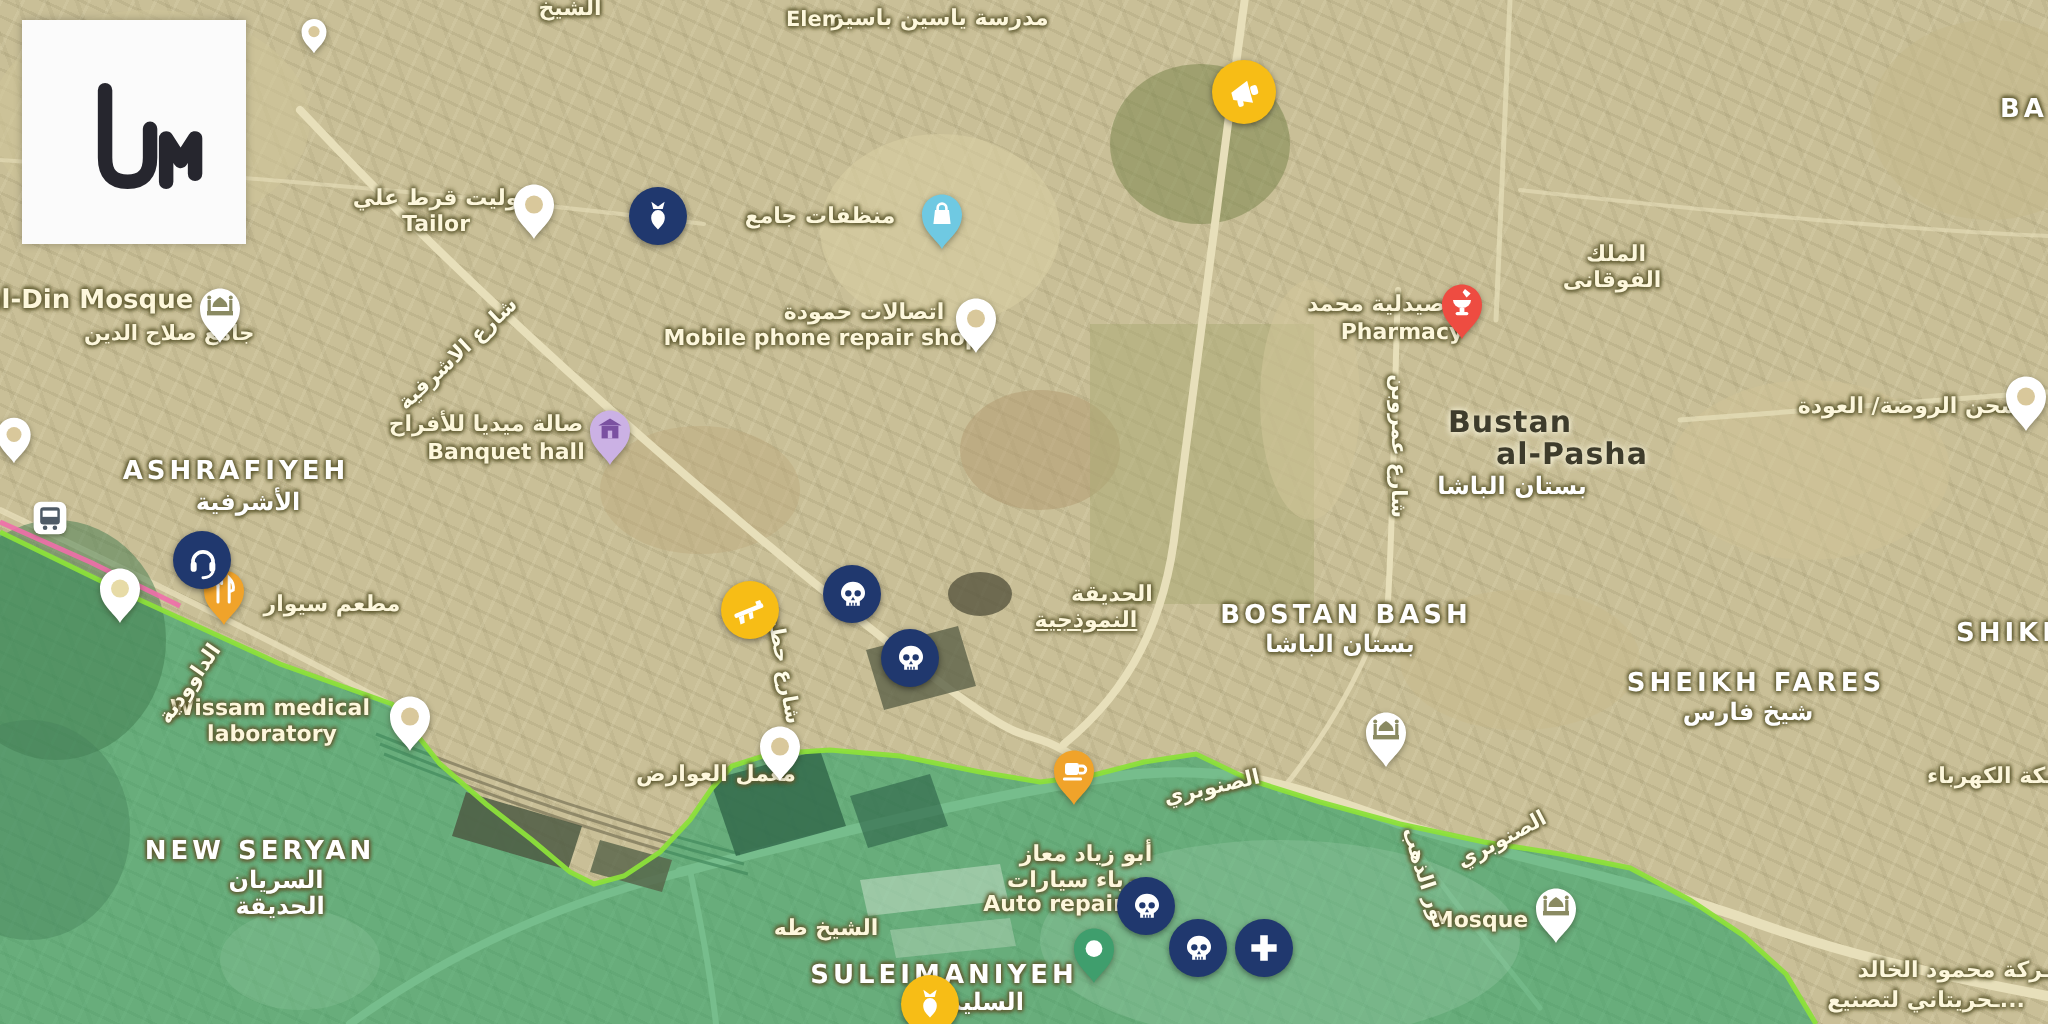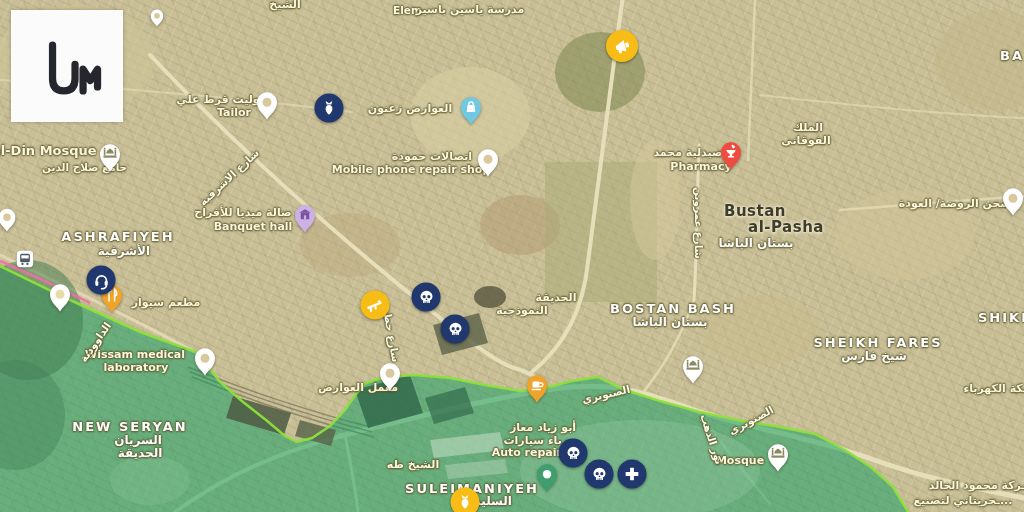--- a/index.html
+++ b/index.html
@@ -114,23 +114,23 @@
   <div class="lbl district" style="left:1012px;top:55px;">BA</div>
 
   <div class="lbl dark-label" style="left:755px;top:211px;">Bustan</div>
   <div class="lbl dark-label" style="left:755px;top:227px;margin-left:31px;">al-Pasha</div>
   <div class="lbl district-ar" style="left:756px;top:243px;">بستان الباشا</div>
 
   <div class="lbl big-poi anchor" style="left:-8px;top:143px;">al-Din Mosque</div>
   <div class="lbl small-poi anchor" style="left:2px;top:161px;">جامع صلاح الدين</div>
 
   <div class="lbl" style="left:222px;top:99px;">جوليت قرط علي</div>
-  <div class="lbl" style="left:234px;top:112px;text-align:center;">Tailor</div>
-
-  <div class="lbl" style="left:410px;top:108px;">العوارض زعنون</div>
+  <div class="lbl" style="left:218px;top:112px;text-align:center;">Tailor</div>
+
+  <div class="lbl" style="left:410px;top:108px;">منظفات جامع</div>
 
   <div class="lbl" style="left:432px;top:156px;">اتصالات حمودة</div>
   <div class="lbl" style="left:411px;top:169px;">Mobile phone repair shop</div>
 
   <div class="lbl" style="left:688px;top:152px;">صيدلية محمد</div>
   <div class="lbl" style="left:695px;top:166px;padding-left:12px;">Pharmacy</div>
 
   <div class="lbl" style="left:243px;top:212px;">صالة ميديا للأفراح</div>
   <div class="lbl" style="left:253px;top:226px;">Banquet hall</div>
 
@@ -151,21 +151,21 @@
 
   <div class="lbl" style="left:995px;top:388px;">ـكة الكهرباء</div>
 
   <div class="lbl" style="left:977px;top:485px;">ـركة محمود الخالد</div>
   <div class="lbl" style="left:963px;top:500px;">ـحريتاني لتصنيع...</div>
 
   <div class="lbl" style="left:808px;top:127px;">الملك</div>
   <div class="lbl" style="left:806px;top:140px;">الفوقانى</div>
 
   <div class="lbl" style="left:556px;top:297px;">الحديقة</div>
-  <div class="lbl" style="left:522px;top:310px;">النموذجية</div>
+  <div class="lbl" style="left:543px;top:310px;text-decoration:underline;">النموذجية</div>
 
   <div class="lbl small-poi anchor" style="left:353px;top:4px;">Elem</div>
   <div class="lbl" style="left:470px;top:9px;">مدرسة ياسين باسير</div>
 
   <div class="lbl" style="left:413px;top:464px;">الشيخ طه</div>
   <div class="lbl" style="left:285px;top:4px;">الشيخ</div>
 
   <div class="lbl street" style="left:229px;top:177px;transform:translate(-50%,-50%) rotate(-43deg);">شارع الاشرفية</div>
   <div class="lbl street" style="left:606px;top:394px;transform:translate(-50%,-50%) rotate(-13deg);">الصنوبري</div>
   <div class="lbl street" style="left:751px;top:420px;transform:translate(-50%,-50%) rotate(-28deg);">الصنوبري</div>

